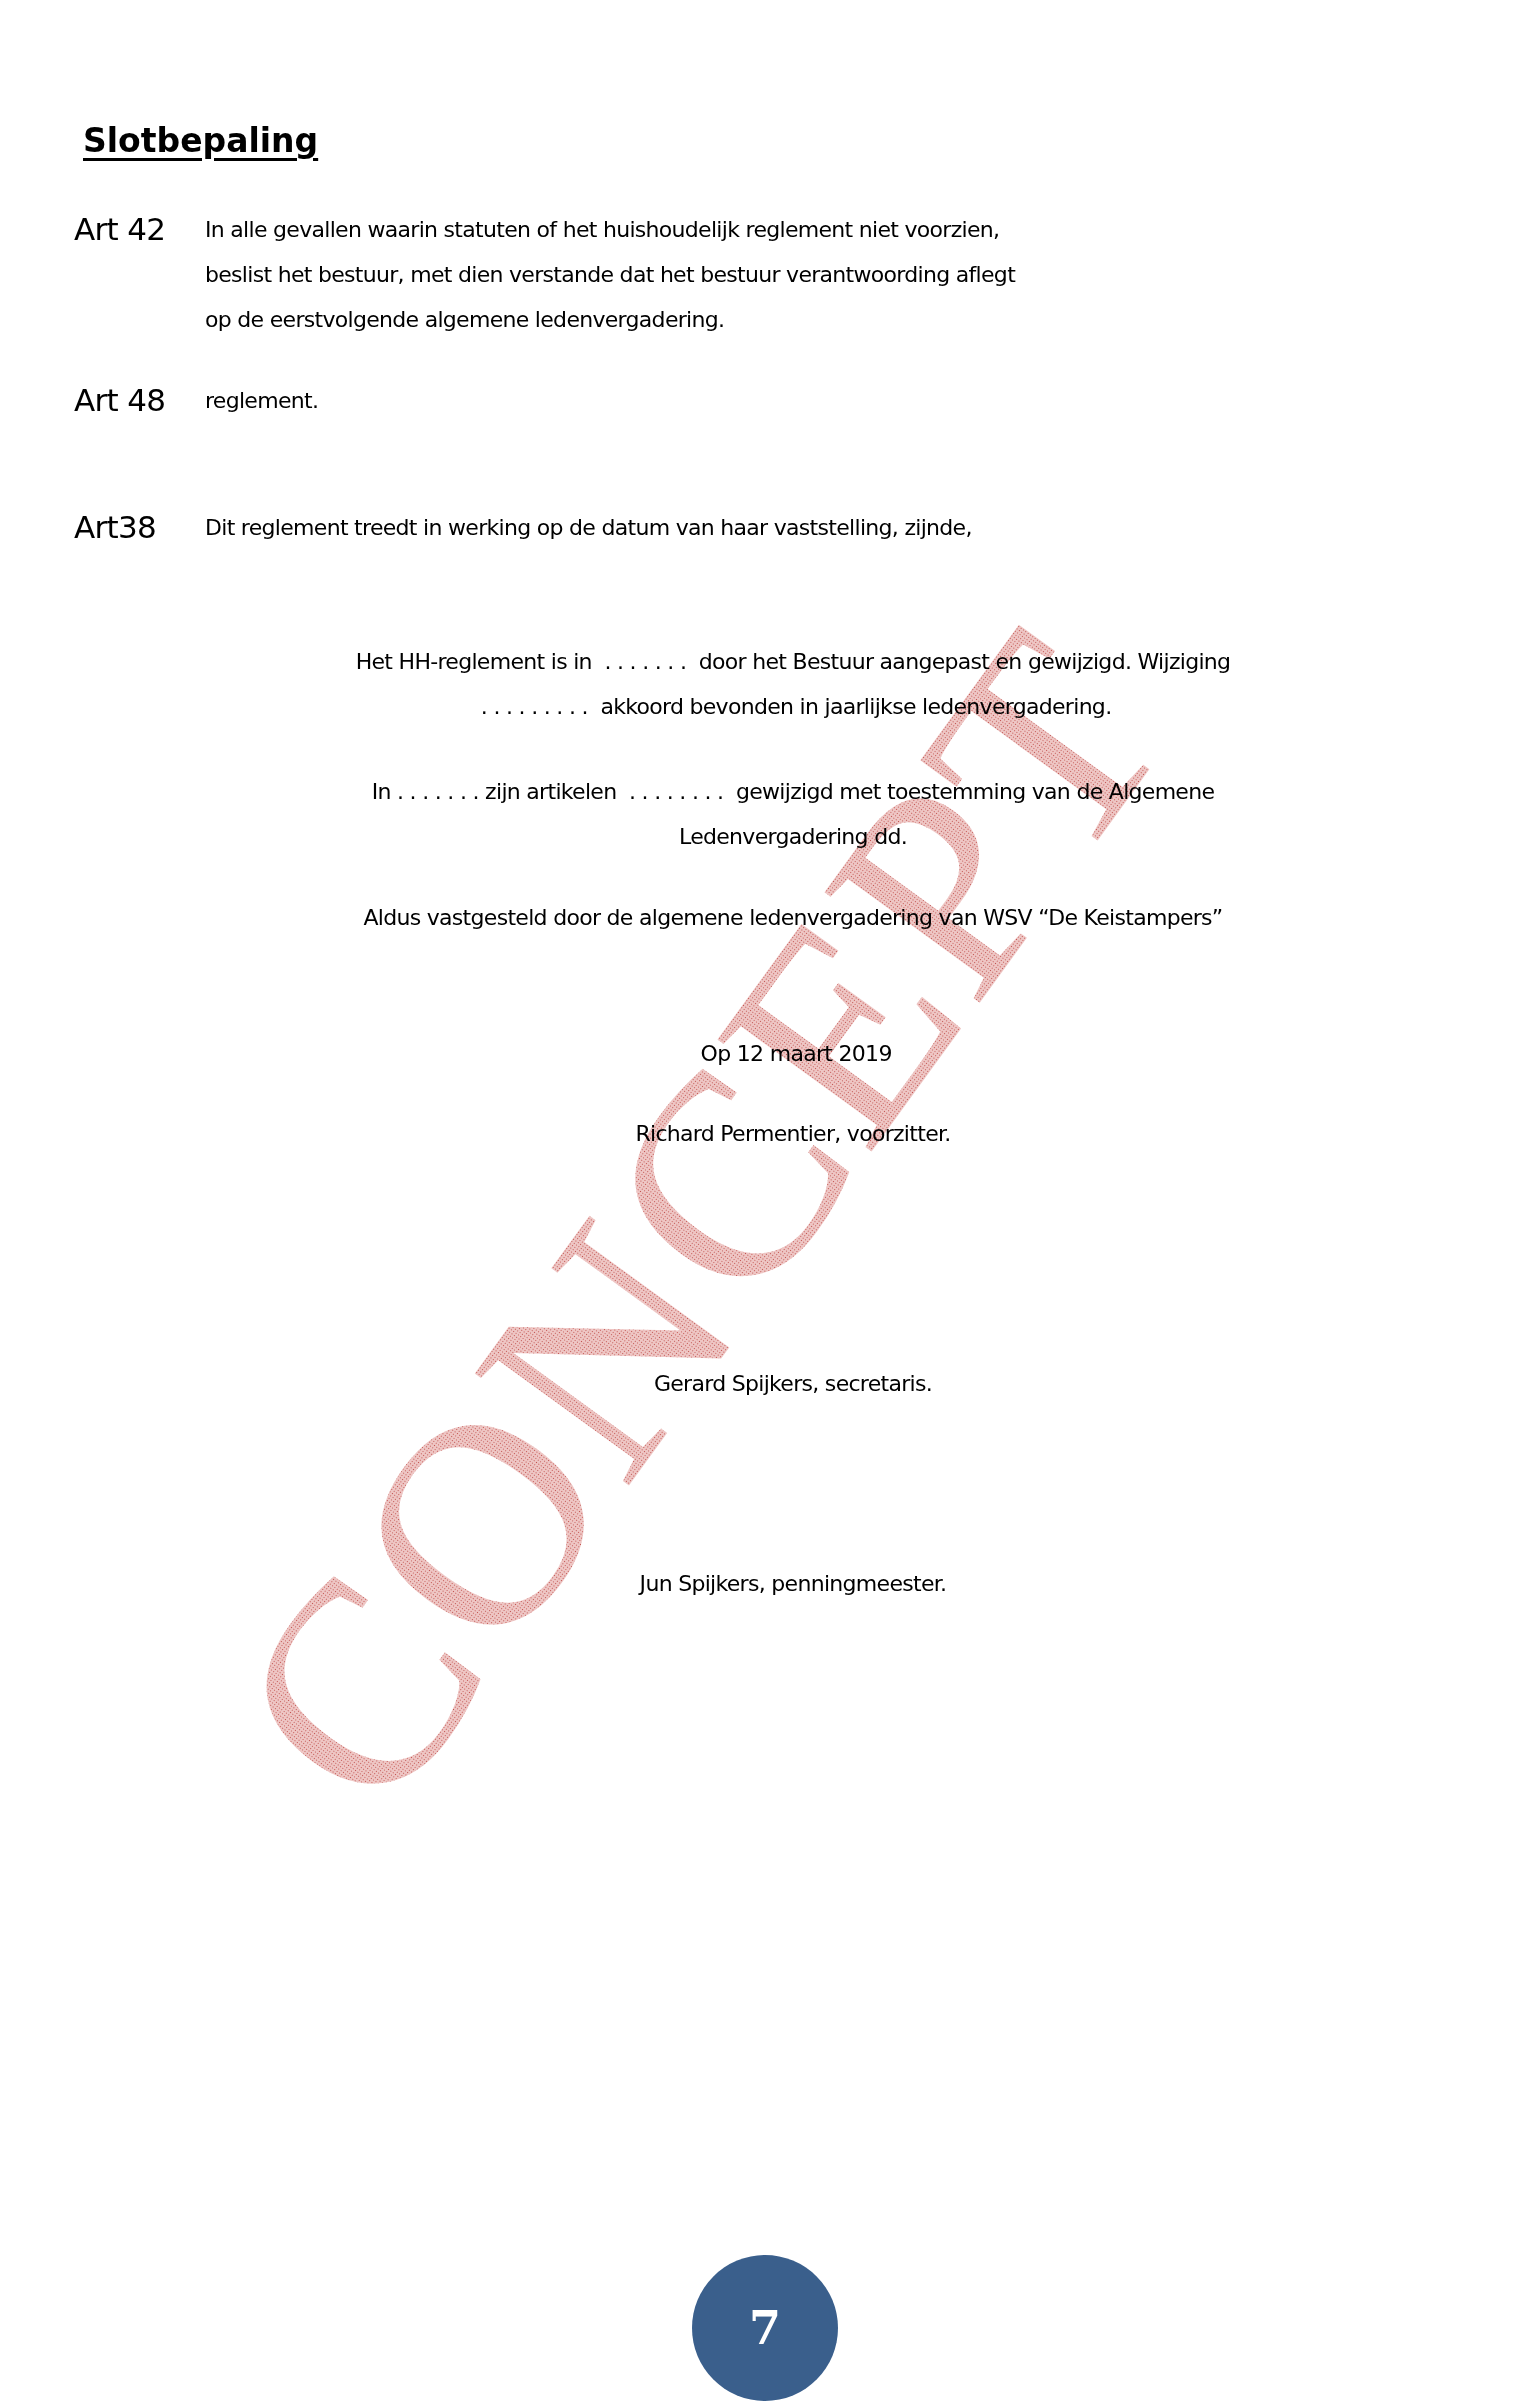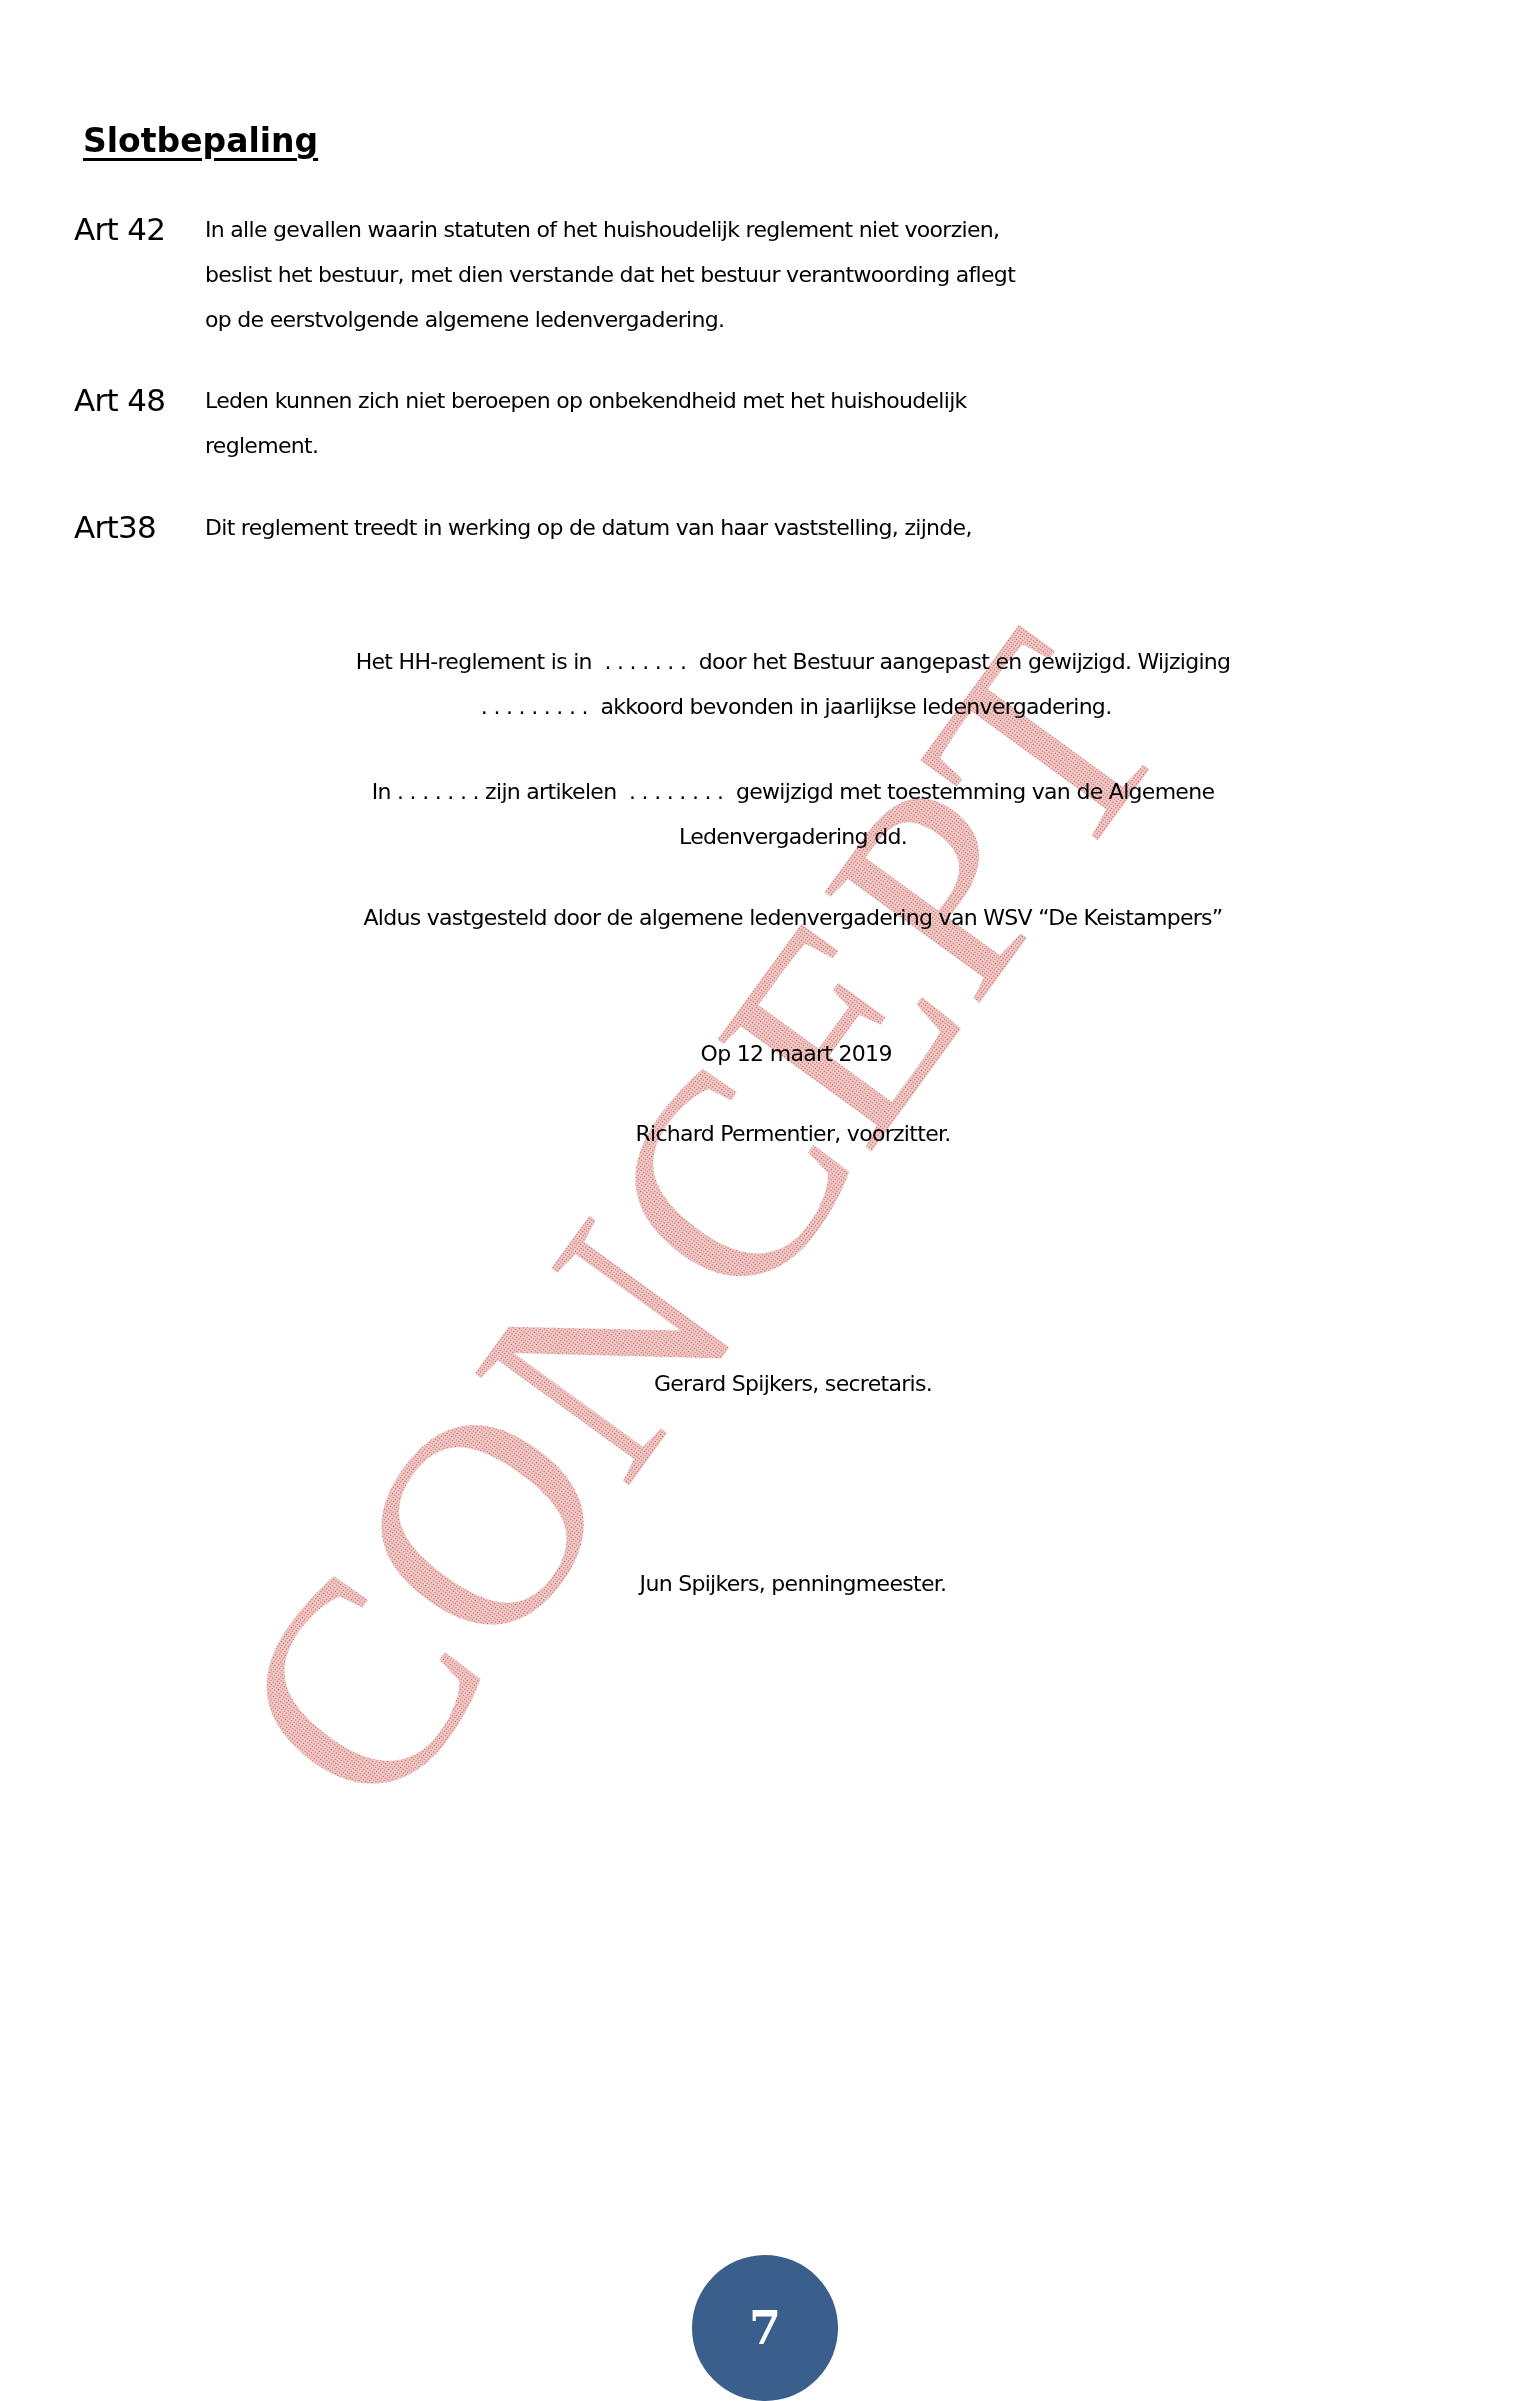--- a/index.html
+++ b/index.html
@@ -95,21 +95,20 @@
       <div class="art-body">
         <div class="line">In alle gevallen waarin statuten of het huishoudelijk reglement niet voorzien,</div>
         <div class="line">beslist het bestuur, met dien verstande dat het bestuur verantwoording aflegt</div>
         <div class="line">op de eerstvolgende algemene ledenvergadering.</div>
       </div>
     </section>
 
     <section class="article" style="top:378px">
       <div class="art-label">Art 48</div>
       <div class="art-body">
-        <div class="line">Leden kunnen zich niet beroepen op onbekendheid met het huishoudelijk</div>
         <div class="line">reglement.</div>
       </div>
     </section>
 
     <section class="article" style="top:505px">
       <div class="art-label">Art38</div>
       <div class="art-body">
         <div class="line">Dit reglement treedt in werking op de datum van haar vaststelling, zijnde,</div>
       </div>
     </section>

